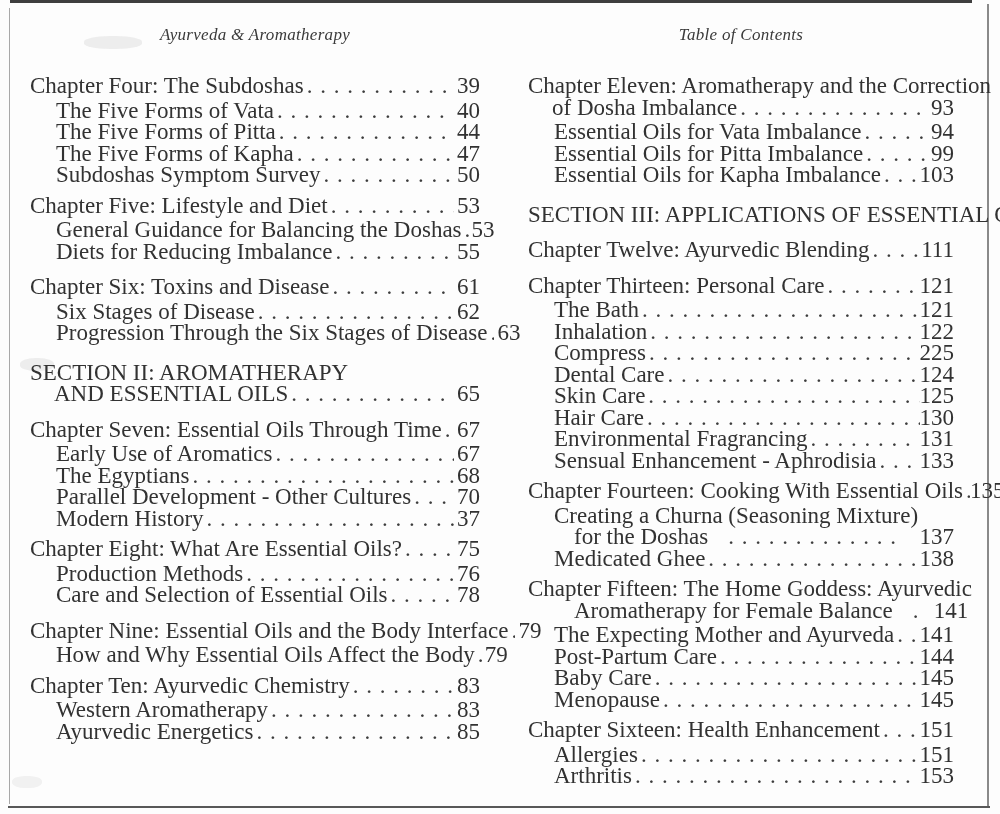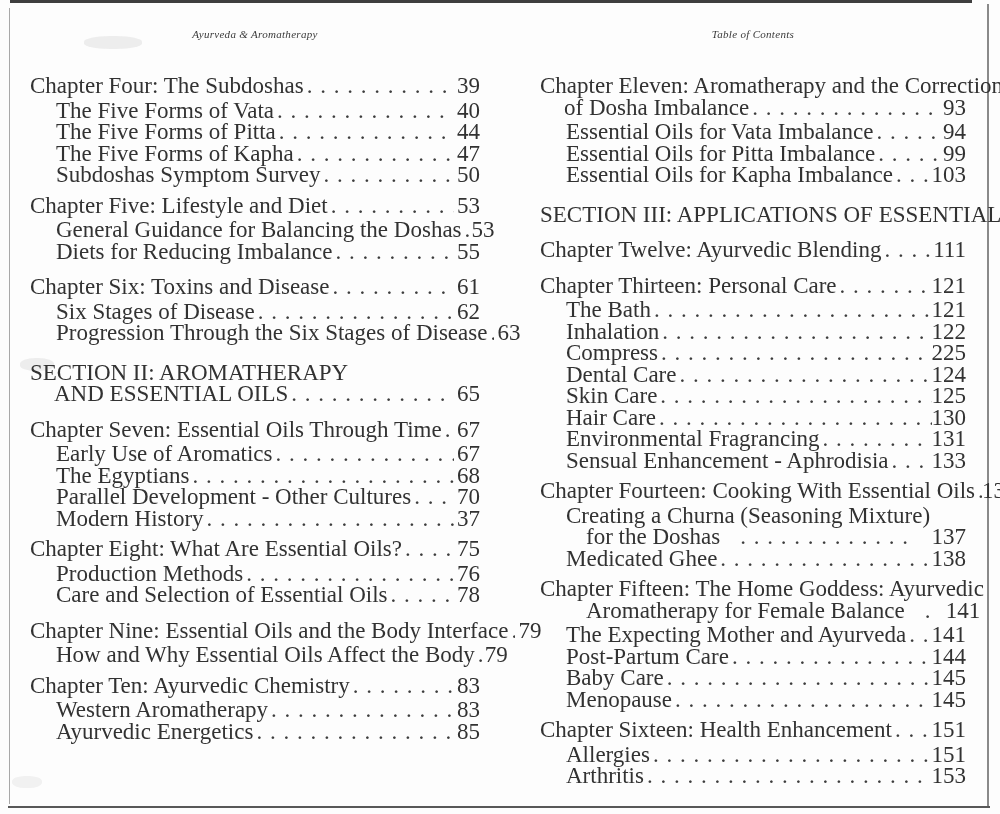--- a/index.html
+++ b/index.html
@@ -20,27 +20,27 @@
   .frame-bottom { left: 8px;  right: 10px; bottom: 6px; height: 2px; background: #585858; }
 
   
   .smudge { position: absolute; background: #d9d9d9; opacity: .45; border-radius: 45%; }
   .smudge-1 { left: 84px;  top: 36px;  width: 58px; height: 13px; }
   .smudge-2 { left: 20px;  top: 358px; width: 34px; height: 13px; }
   .smudge-3 { left: 12px;  top: 776px; width: 30px; height: 12px; opacity: .35; }
 
   .page { position: absolute; top: 0; }
   .page-left  { left: 30px;  width: 450px; }
-  .page-right { left: 540px; width: 426px; }
+  .page-right { left: 528px; width: 426px; }
 
   .running-head {
     margin-top: 24px;
     text-align: center;
     font-style: italic;
-    font-size: 11px;
+    font-size: 17px;
     line-height: 21px;
     color: #3a3a3a;
     letter-spacing: .3px;
   }
 
   .toc { margin-top: 30px; }
 
   .row {
     display: flex;
     align-items: baseline;

